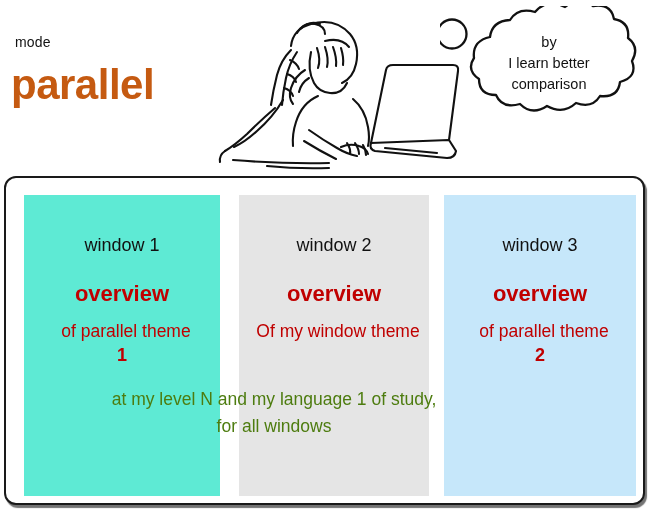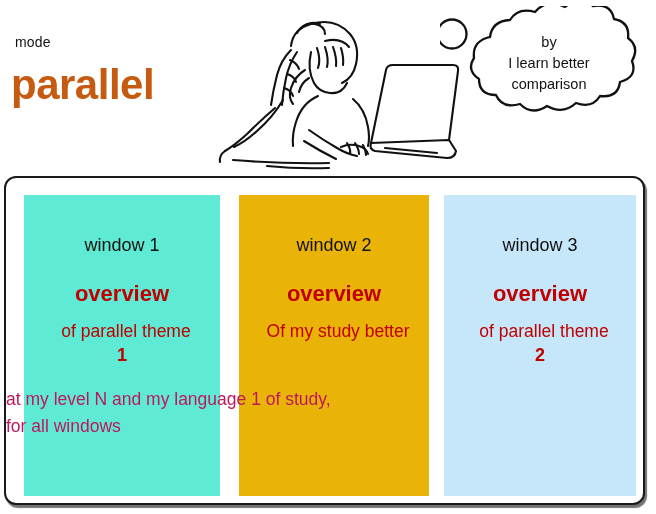--- a/index.html
+++ b/index.html
@@ -83,21 +83,21 @@
     box-sizing: border-box;
     box-shadow: 2px 3px 1px rgba(0,0,0,0.55);
   }
 
   .panel {
     position: absolute;
     top: 17px;
     height: 301px;
   }
   #panel-1 { left: 18px;  width: 196px; background: #5eead4; }
-  #panel-2 { left: 233px; width: 190px; background: #eab308; }
+  #panel-2 { left: 233px; width: 190px; background: #e5e5e5; }
   #panel-3 { left: 438px; width: 192px; background: #C6E7FA; }
 
   .window-title {
     position: absolute;
     top: 40px;
     left: 0; right: 0;
     text-align: center;
     font-size: 18px;
     color: #111111;
   }
@@ -131,22 +131,23 @@
     font-weight: bold;
     color: #C00000;
   }
 
   
   #footer-note {
     position: absolute;
     left: 0;
     top: 208px;
     width: 536px;
+    text-align: center;
     font-size: 17.5px;
-    color: #be185d;
+    color: #4d7c0f;
     line-height: 1.55;
     pointer-events: none;
   }
 </style>
 </head>
 <body>
 
 <div id="header-area">
 
   <div id="mode-label">mode</div>
@@ -244,21 +245,21 @@
   <div class="panel" id="panel-1">
     <div class="window-title">window 1</div>
     <div class="overview-word">overview</div>
     <div class="overview-desc">of parallel theme</div>
     <div class="overview-num">1</div>
   </div>
 
   <div class="panel" id="panel-2">
     <div class="window-title">window 2</div>
     <div class="overview-word">overview</div>
-    <div class="overview-desc">Of my study better</div>
+    <div class="overview-desc">Of my window theme</div>
     <div class="overview-num"></div>
   </div>
 
   <div class="panel" id="panel-3">
     <div class="window-title">window 3</div>
     <div class="overview-word">overview</div>
     <div class="overview-desc">of parallel theme</div>
     <div class="overview-num">2</div>
   </div>
 

